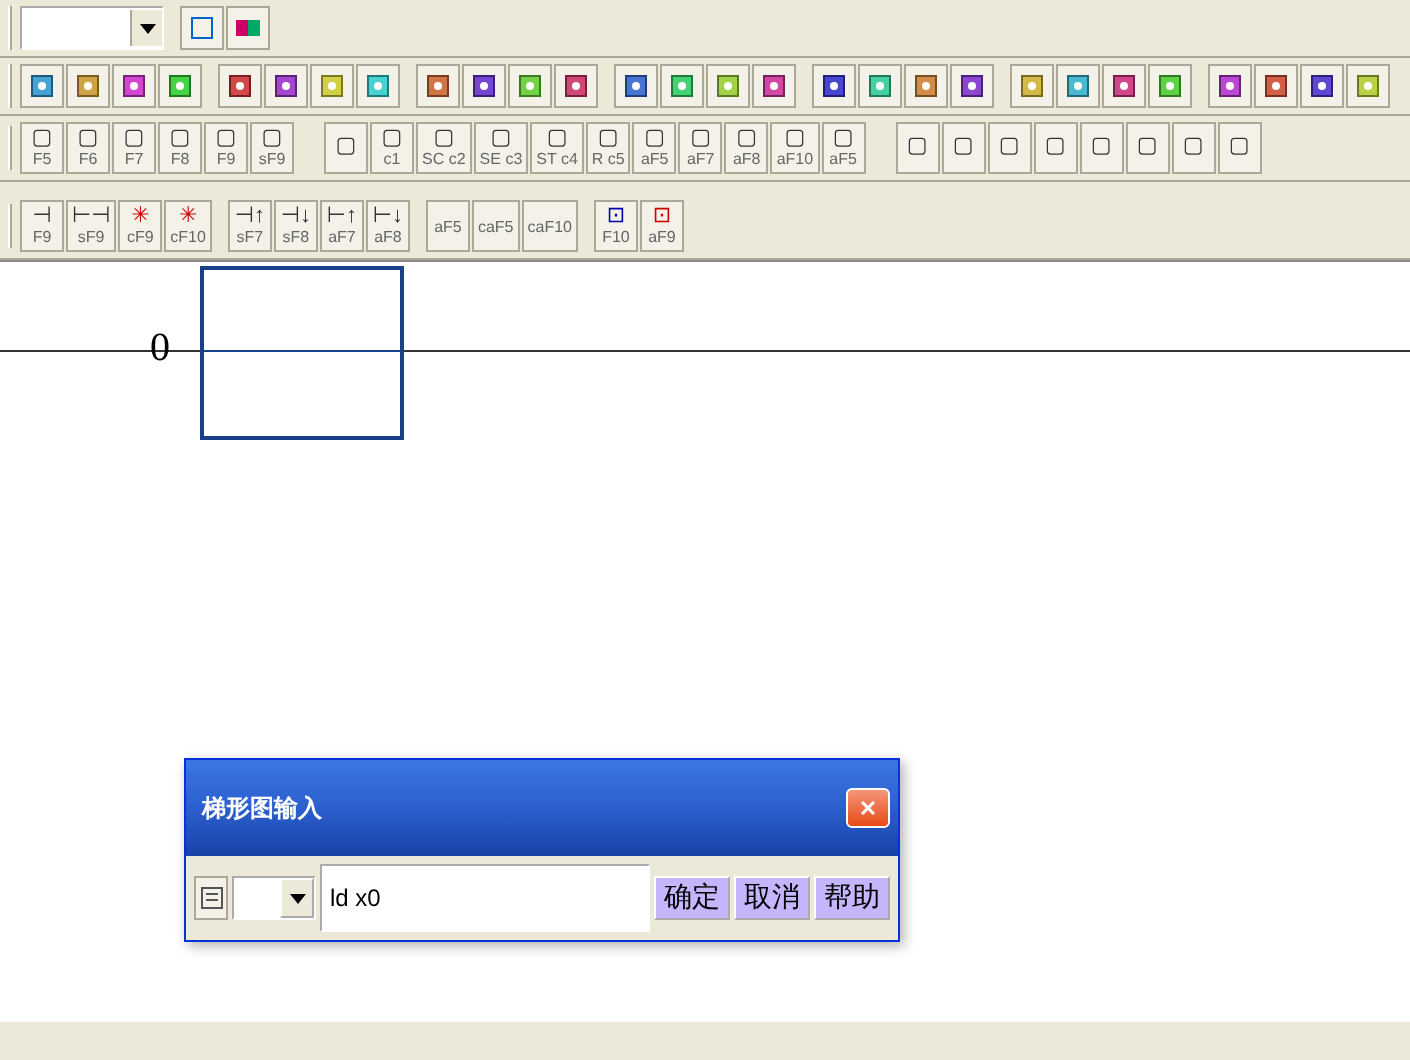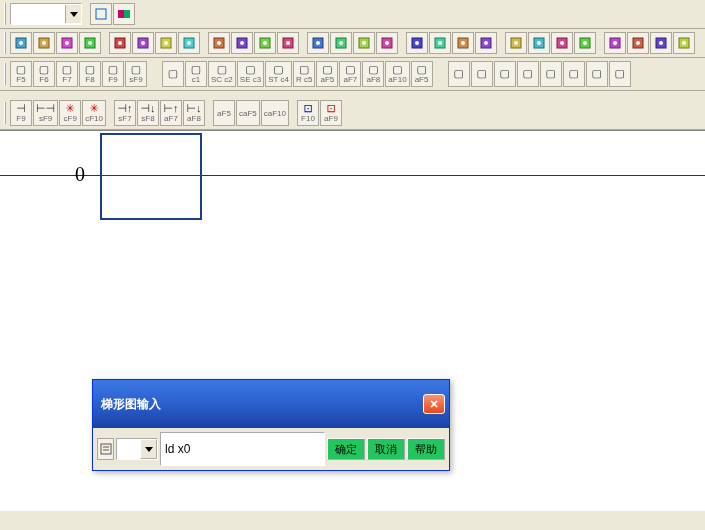--- a/index.html
+++ b/index.html
@@ -24,21 +24,21 @@
 .hline{position:absolute;left:0;right:0;top:44px;height:0;border-top:1px solid #333}
 .dialog{position:absolute;left:92px;top:248px;width:356px;background:#ece9d8;border:1px solid #0831d9;box-shadow:2px 2px 6px rgba(0,0,0,.3)}
 .titlebar{height:24px;background:linear-gradient(180deg,#3b77e3 0%,#2b5fce 50%,#1941a5 100%);display:flex;align-items:center;padding:12px 4px;color:#fff;font-weight:bold;font-size:12px}
 .titlebar .ttl{flex:1;padding-left:4px}
 .closebtn{width:20px;height:18px;background:linear-gradient(180deg,#f5957a,#e74b17);border:1px solid #fff;border-radius:3px;display:flex;align-items:center;justify-content:center;color:#fff;font-weight:bold;font-size:11px;cursor:pointer}
 .dlgbody{padding:4px;display:flex;align-items:center;gap:2px}
 .iconbtn{width:20px;height:20px;border:1px solid #aca899;background:#f4f2e8;display:flex;align-items:center;justify-content:center;cursor:pointer}
 .dlgcombo{width:52px;height:20px;border:1px inset #fff;background:#fff;display:flex;align-items:center}
 .dlgcombo .arr{width:15px;height:18px;background:#ece9d8;border:1px outset #fff;margin-left:auto;display:flex;align-items:center;justify-content:center}
 .dlginput{flex:1;height:20px;border:1px inset #fff;background:#fff;padding:16px 4px;font-size:12px;box-sizing:border-box}
-.dlgbtn{height:20px;min-width:28px;border:1px outset #fff;background:#22c55e;font-size:11px;padding:0 4px;cursor:pointer;display:flex;align-items:center;justify-content:center}
+.dlgbtn{height:20px;min-width:28px;border:1px outset #fff;background:#c4b5fd;font-size:14px;padding:0 4px;cursor:pointer;display:flex;align-items:center;justify-content:center}
 .tri{width:0;height:0;border-left:4px solid transparent;border-right:4px solid transparent;border-top:5px solid #000}
 </style>
 </head>
 <body>
 
 <div class="toolbar-area">
  <div class="row">
   <div class="grip"></div>
   <div class="combo">
     <span class="txt"></span>

